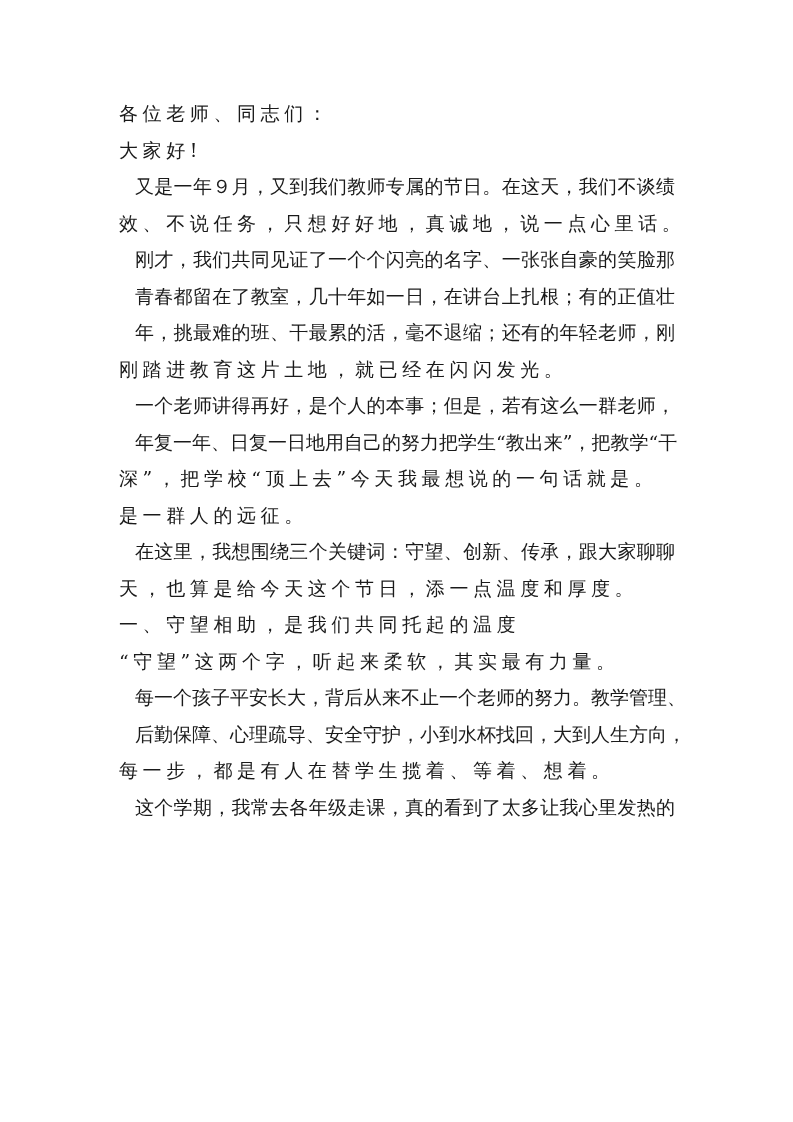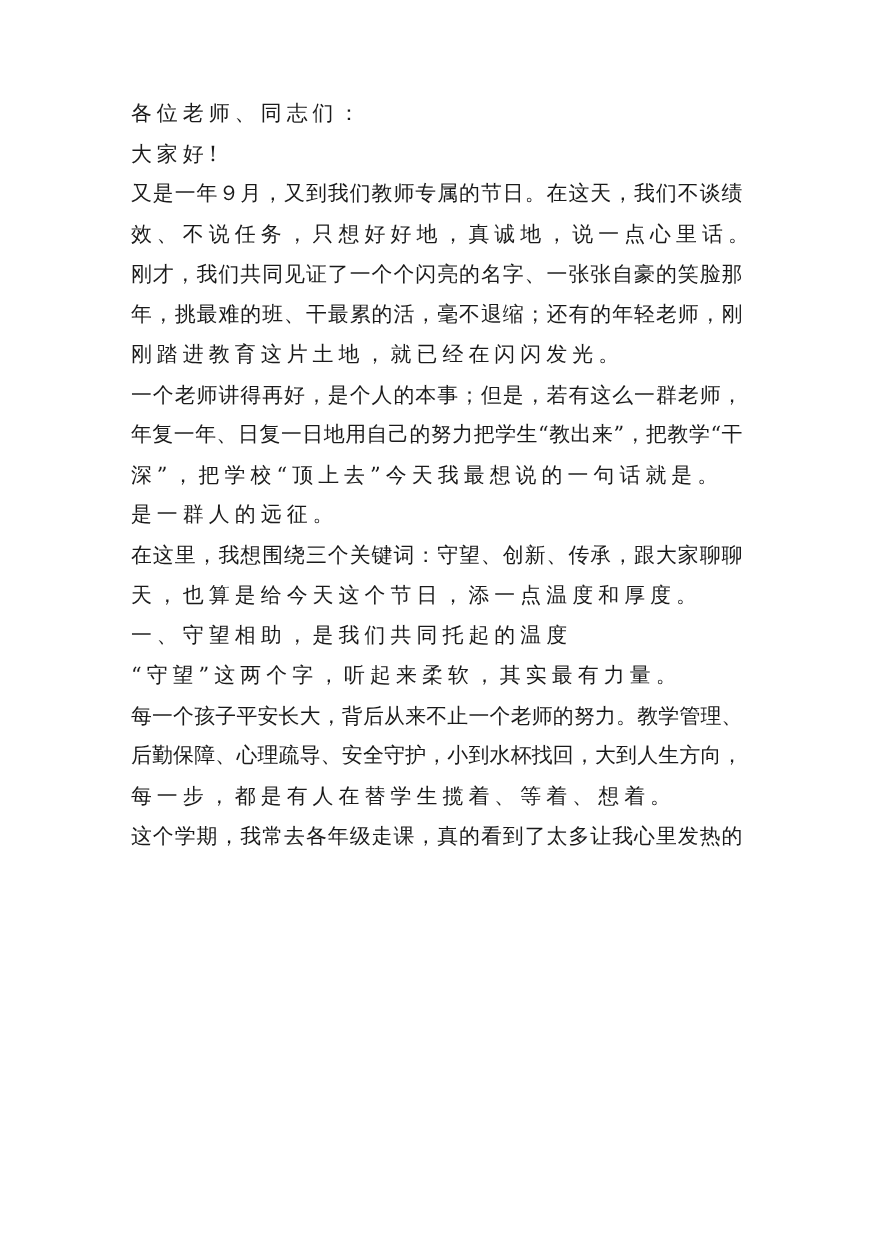--- a/index.html
+++ b/index.html
@@ -9,48 +9,50 @@
     }
     body {
       width: 793px;
       height: 1122px;
       position: relative;
       overflow: hidden;
     }
     .page {
       position: absolute;
       left: 119px;
-      top: 85px;
+      top: 95px;
       width: 556px;
     }
     .line {
       font-family: "DejaVu Serif", "Liberation Serif", serif;
       font-size: 19px;
       color: #1a1a1a;
       height: 36.5px;
       line-height: 36.5px;
       white-space: nowrap;
       letter-spacing: 4.6px;
       overflow: visible;
     }
     .line.justify {
       text-align: justify;
       text-align-last: justify;
       letter-spacing: 0;
+      margin-left: 16px;
     }
   </style>
 </head>
 <body>
 
 <div class="page">
   <div class="line">各位老师、同志们：</div>
   <div class="line">大家好!</div>
   <div class="line justify">又是一年９月，又到我们教师专属的节日。在这天，我们不谈绩</div>
   <div class="line">效、不说任务，只想好好地，真诚地，说一点心里话。</div>
   <div class="line justify">刚才，我们共同见证了一个个闪亮的名字、一张张自豪的笑脸那</div>
+  <div class="line justify">青春都留在了教室，几十年如一日，在讲台上扎根；有的正值壮</div>
   <div class="line justify">年，挑最难的班、干最累的活，毫不退缩；还有的年轻老师，刚</div>
   <div class="line">刚踏进教育这片土地，就已经在闪闪发光。</div>
   <div class="line justify">一个老师讲得再好，是个人的本事；但是，若有这么一群老师，</div>
   <div class="line justify">年复一年、日复一日地用自己的努力把学生“教出来”，把教学“干</div>
   <div class="line">深”，把学校“顶上去”今天我最想说的一句话就是。</div>
   <div class="line">是一群人的远征。</div>
   <div class="line justify">在这里，我想围绕三个关键词：守望、创新、传承，跟大家聊聊</div>
   <div class="line">天，也算是给今天这个节日，添一点温度和厚度。</div>
   <div class="line">一、守望相助，是我们共同托起的温度</div>
   <div class="line">“守望”这两个字，听起来柔软，其实最有力量。</div>

